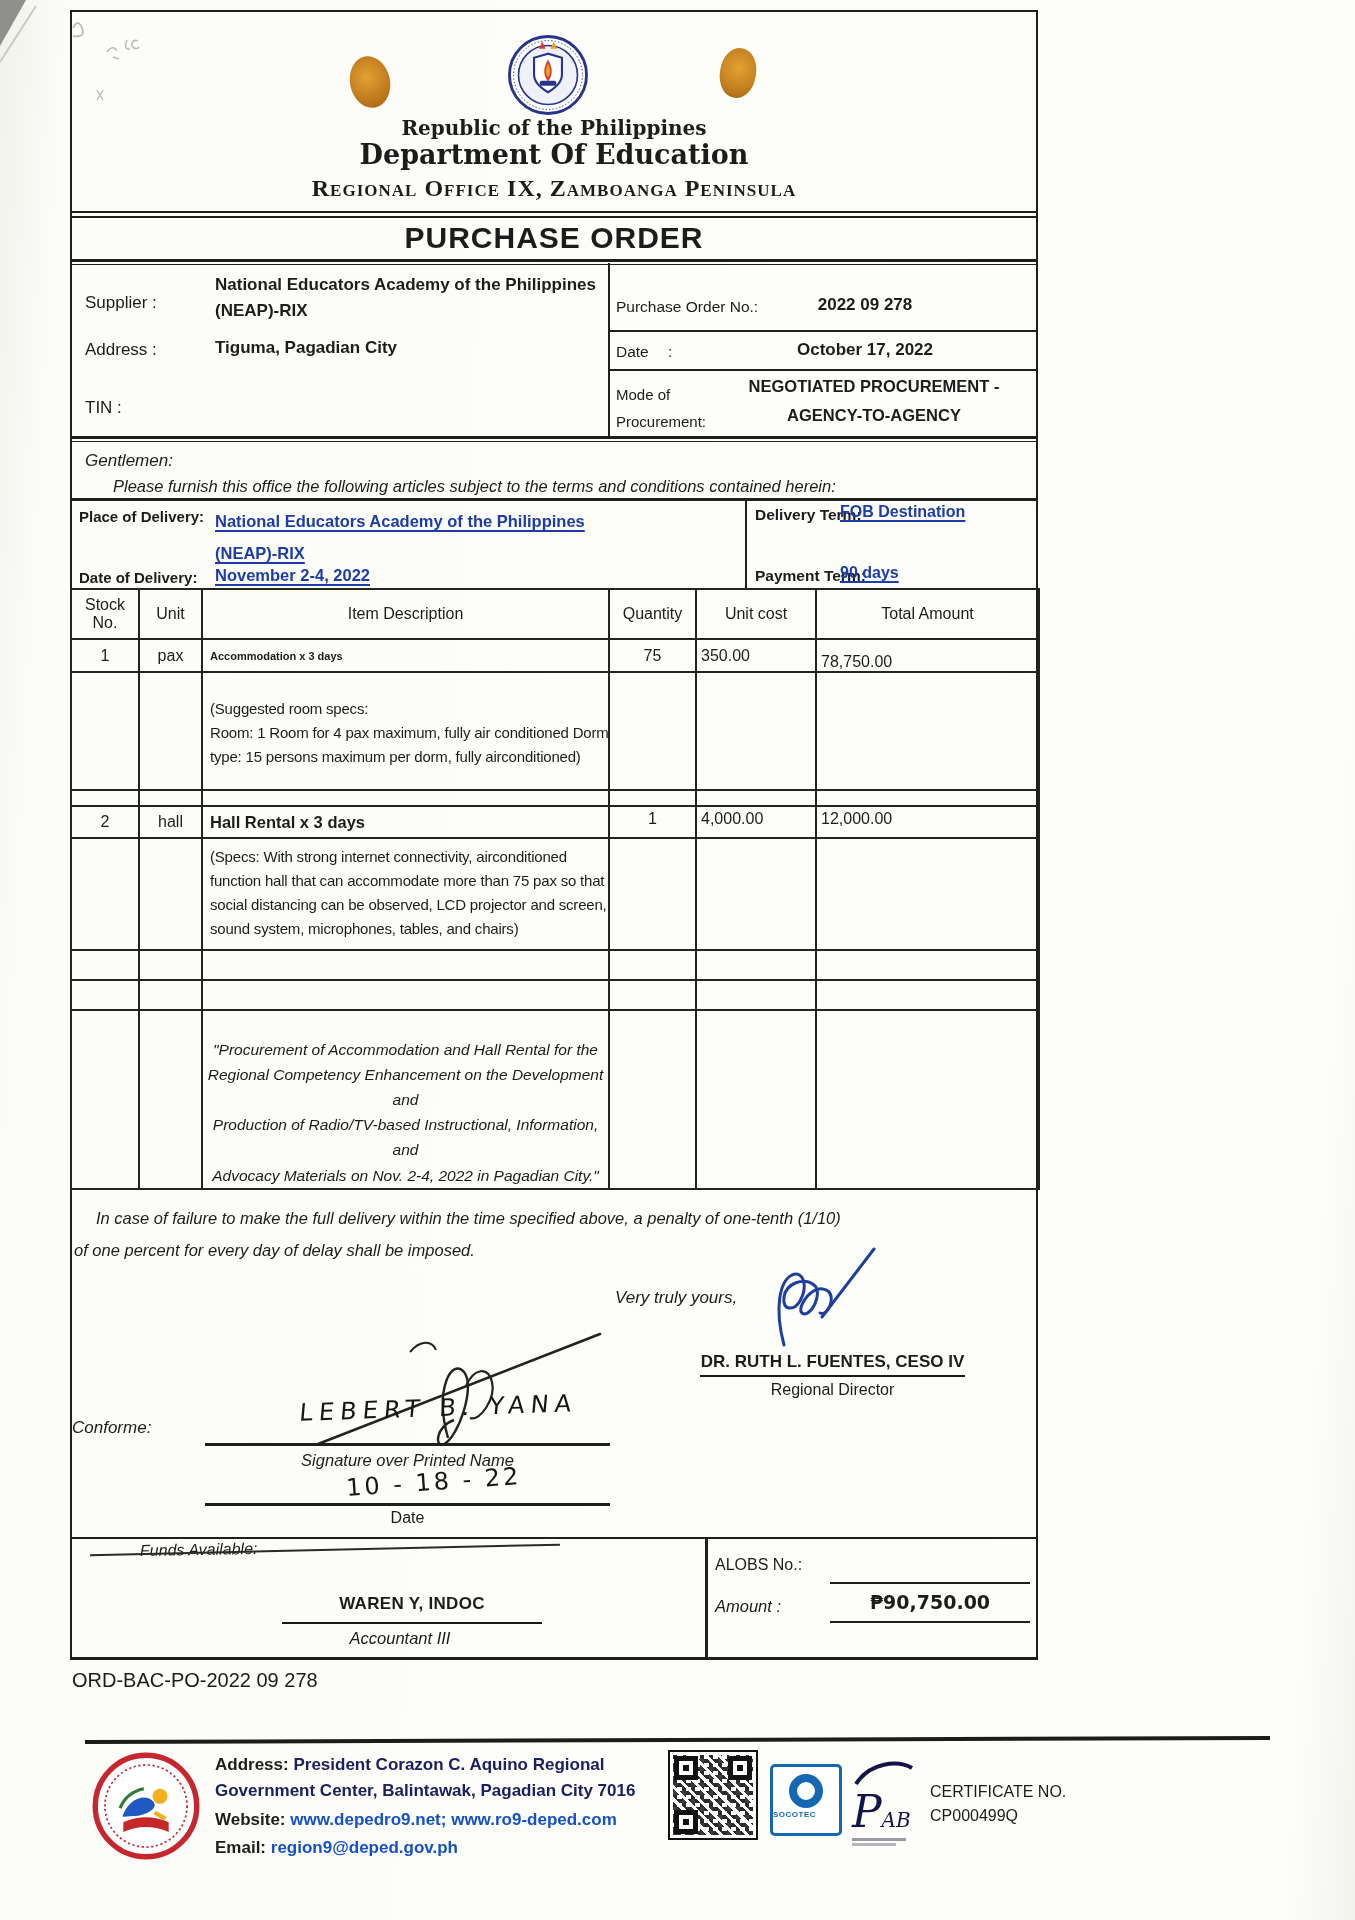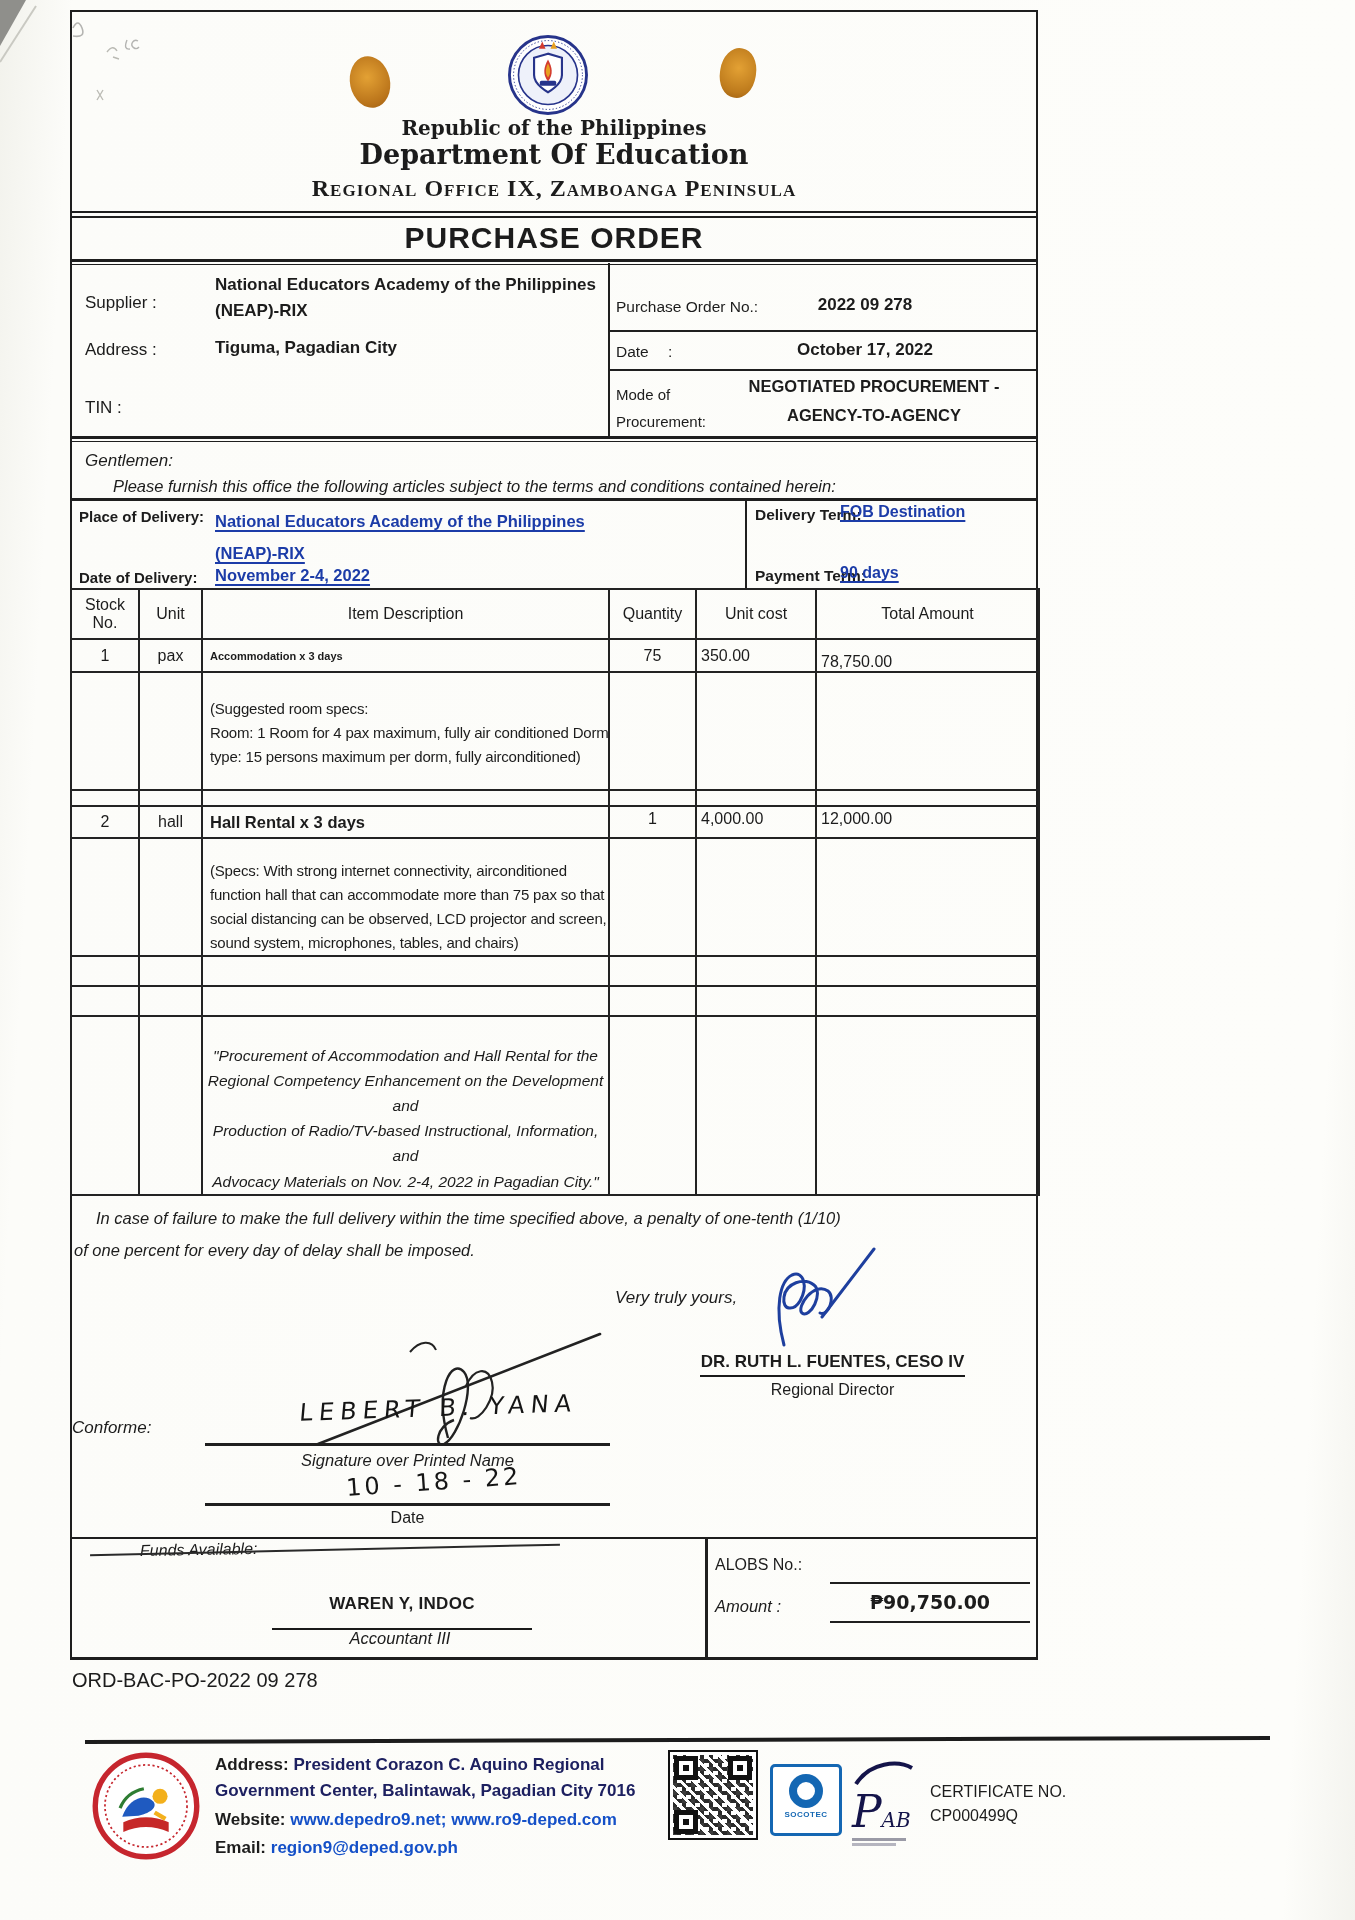--- a/index.html
+++ b/index.html
@@ -31,21 +31,21 @@
   
   .qr{position:absolute;background:#fff;border:2px solid #111}
   .qr-noise{position:absolute;inset:3px;opacity:.9;
     background-image:repeating-linear-gradient(0deg,#151515 0 4px,transparent 4px 8px),
                      repeating-linear-gradient(90deg,#151515 0 4px,transparent 4px 9px);
     background-blend-mode:screen;
     -webkit-mask-image:repeating-linear-gradient(45deg,#000 0 6px,transparent 6px 9px);
             mask-image:repeating-linear-gradient(45deg,#000 0 6px,transparent 6px 9px)}
   .fp{position:absolute;width:24px;height:24px;border:5px solid #111;background:#fff}
   .fp::after{content:"";position:absolute;inset:4px;background:#111}
-  .socotec{position:absolute;border:3px solid #1467b3;border-radius:5px;background:#fff;text-align:center}
+  .socotec{position:absolute;border:3px solid #1467b3;border-radius:5px;background:#fff;}
   .soc-circle{width:34px;height:34px;border:8px solid #1467b3;border-radius:50%;margin:7px auto 2px}
   .soc-text{font-size:8px;font-weight:bold;color:#1467b3;letter-spacing:.5px}
   .pab-text{font-family:"DejaVu Serif",serif;font-style:italic;font-weight:normal;color:#14144a;font-size:20px;line-height:1}
   .pab-text::first-letter{font-size:44px}
 </style>
 </head>
 <body>
 
 <div class="page">
 
@@ -170,21 +170,21 @@
       <td class="qty">2</td>
       <td class="qty">hall</td>
       <td class="desc b" style="font-size:16.5px">Hall Rental x 3 days</td>
       <td class="qty" style="vertical-align:top;padding-top:3px">1</td>
       <td class="num" style="vertical-align:top;padding-top:3px">4,000.00</td>
       <td class="num" style="vertical-align:top;padding-top:3px">12,000.00</td>
     </tr>
     <tr style="height:112px">
       <td></td>
           <td></td>
-      <td class="desc" style="vertical-align:top;padding-top:20px">
+      <td class="desc" style="vertical-align:top;padding-top:6px">
         <div class="specline">(Specs: With strong internet connectivity, airconditioned</div>
         <div class="specline">function hall that can accommodate more than 75 pax so that</div>
         <div class="specline">social distancing can be observed, LCD projector and screen,</div>
         <div class="specline">sound system, microphones, tables, and chairs)</div>
       </td>
       <td></td>
           <td></td>
           <td></td>
     </tr>
     <tr style="height:30px">
@@ -241,21 +241,21 @@
   <div class="line" style="left:205px;top:1443px;width:405px;height:2.5px"></div>
   <div class="abs i ctr" style="left:230px;top:1451px;width:355px;font-size:16.5px">Signature over Printed Name</div>
   <div class="abs hand" style="left:346px;top:1468px;font-size:24px;letter-spacing:3px;transform:rotate(-4deg)">10 - 18 - 22</div>
   <div class="line" style="left:205px;top:1503px;width:405px;height:2.5px"></div>
   <div class="abs ctr" style="left:230px;top:1509px;width:355px;font-size:16px">Date</div>
 
   <div class="abs" style="left:70px;top:1537px;width:968px;height:122px;border:2.5px solid #1e1e1e"></div>
   <div class="line" style="left:705px;top:1537px;width:2.5px;height:122px"></div>
   <div class="abs i" style="left:140px;top:1541px;font-size:16px;transform:rotate(-1deg)">Funds Available:</div>
   <div class="abs" style="left:90px;top:1549px;width:470px;height:2px;background:#2a2a2a;transform:rotate(-1.3deg)"></div>
-  <div class="abs b ctr" style="left:272px;top:1594px;width:260px;font-size:17px;letter-spacing:.3px;border-bottom:2.5px solid #1a1a1a;padding-bottom:14px;margin-left:0">WAREN Y, INDOC</div>
+  <div class="abs b ctr" style="left:282px;top:1594px;width:260px;font-size:17px;letter-spacing:.3px;border-bottom:2.5px solid #1a1a1a;padding-bottom:8px;margin-left:0">WAREN Y, INDOC</div>
   <div class="abs i ctr" style="left:270px;top:1629px;width:260px;font-size:16.5px">Accountant III</div>
   <div class="abs" style="left:715px;top:1556px;font-size:16px">ALOBS No.:</div>
   <div class="line" style="left:830px;top:1582px;width:200px;height:2px"></div>
   <div class="abs i" style="left:715px;top:1597px;font-size:16.5px">Amount :</div>
   <div class="abs b ctr peso" style="left:830px;top:1591px;width:200px;font-size:19px">₱90,750.00</div>
   <div class="line" style="left:830px;top:1621px;width:200px;height:2px"></div>
 
   <div class="abs" style="left:72px;top:1669px;font-size:20px">ORD-BAC-PO-2022 09 278</div>
 
   <div class="abs" style="left:85px;top:1738px;width:1185px;height:3.5px;background:#1c1c1c;transform:rotate(-0.2deg)"></div>

